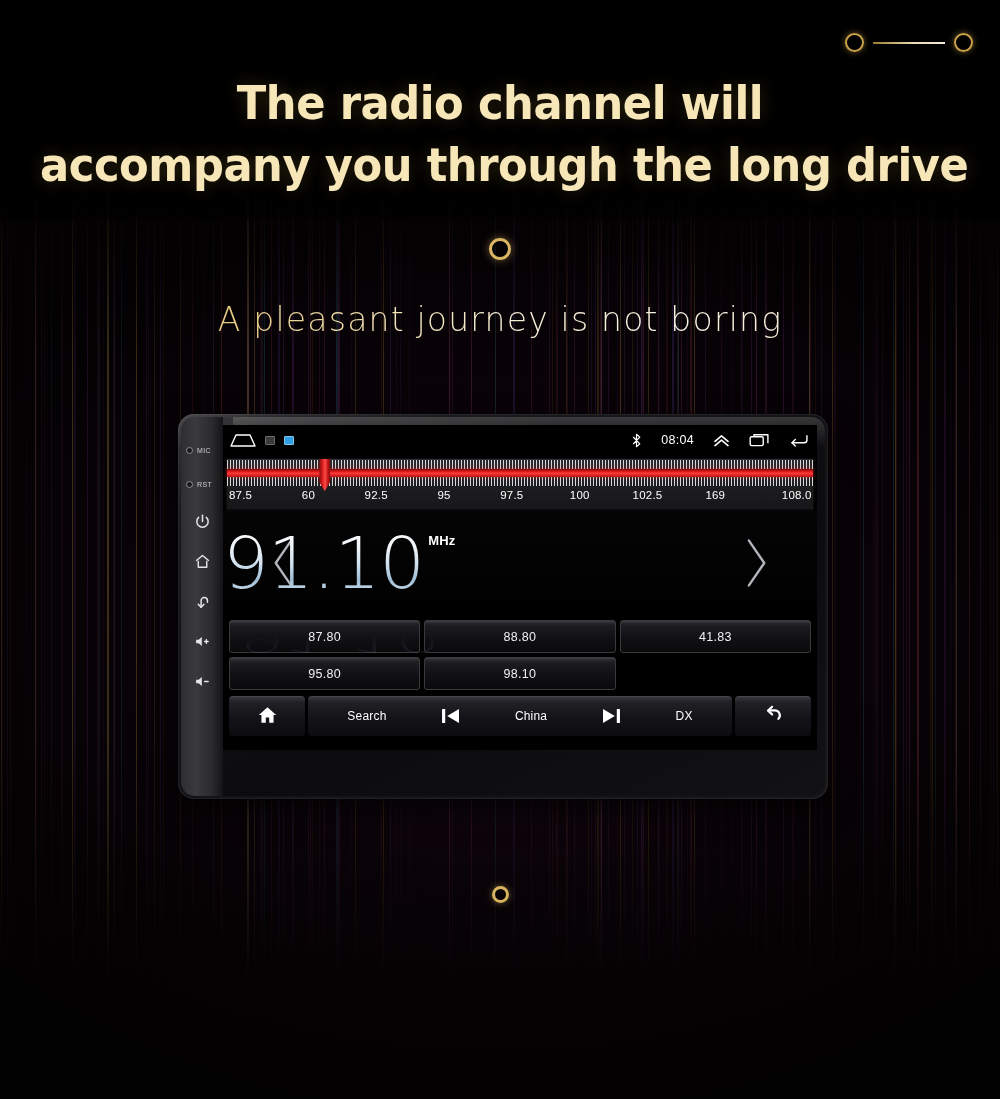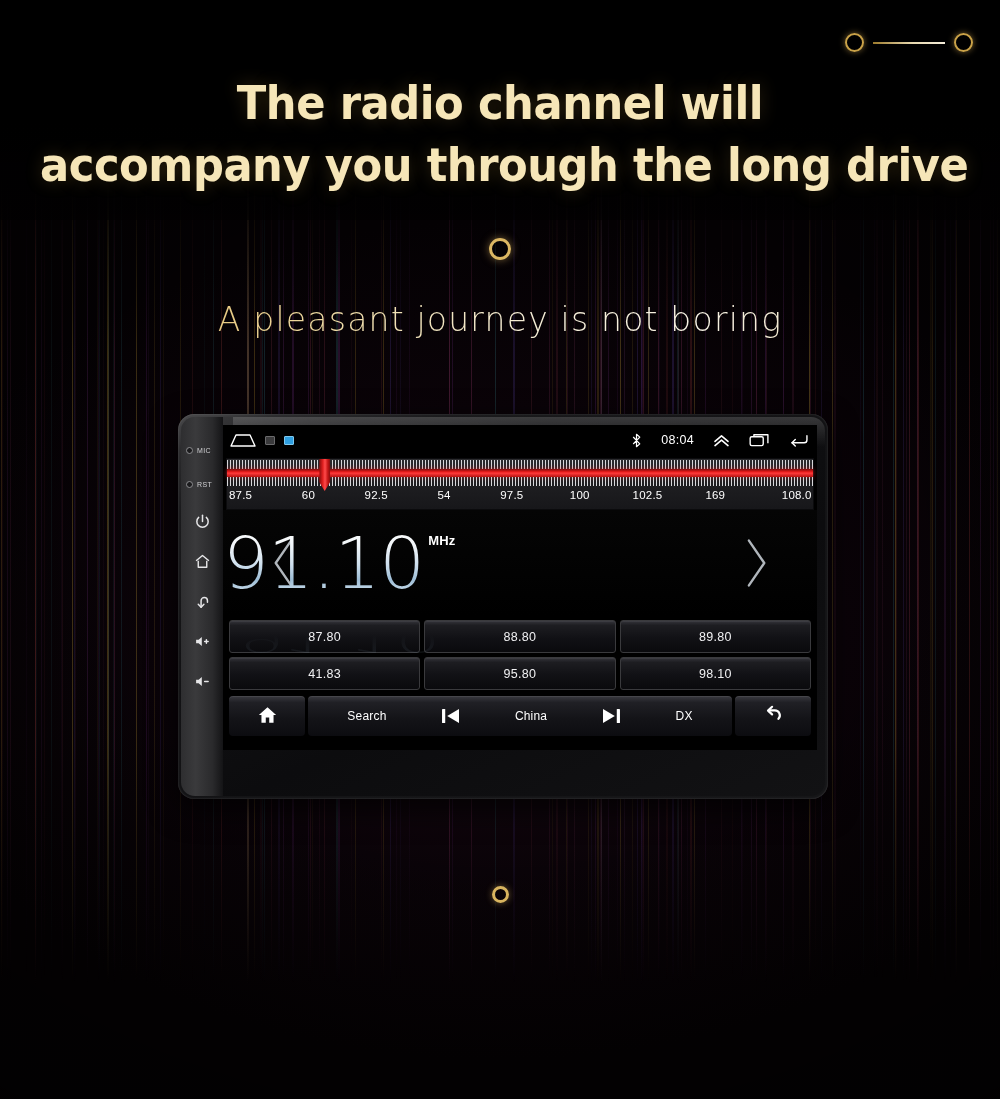--- a/index.html
+++ b/index.html
@@ -631,21 +631,21 @@
 
       <div id="tuner">
         <div class="tick-band" id="tick-top"></div>
         <div id="red-bar"></div>
         <div class="tick-band" id="tick-bot"></div>
         <div id="needle" style="left: 16.67%;"></div>
         <div id="scale-labels">
             <span class="sc-lbl" style="left: 2.31%;">87.5</span>
             <span class="sc-lbl" style="left: 13.89%;">60</span>
             <span class="sc-lbl" style="left: 25.46%;">92.5</span>
-            <span class="sc-lbl" style="left: 37.04%;">54</span>
+            <span class="sc-lbl" style="left: 37.04%;">95</span>
             <span class="sc-lbl" style="left: 48.61%;">97.5</span>
             <span class="sc-lbl" style="left: 60.19%;">100</span>
             <span class="sc-lbl" style="left: 71.76%;">102.5</span>
             <span class="sc-lbl" style="left: 83.33%;">169</span>
             <span class="sc-lbl" style="left: 97.22%;">108.0</span>
           </div>
       </div>
 
       <div id="freq-area">
         <span class="chev" id="chev-left">
@@ -661,21 +661,20 @@
         <span class="chev" id="chev-right">
           <svg viewBox="0 0 24 44" fill="none" stroke="currentColor" stroke-width="2" stroke-linecap="round" stroke-linejoin="round">
             <path d="M6 3 L19 22 L6 41"></path>
           </svg>
         </span>
       </div>
 
       <div id="presets">
           <div class="preset-btn">87.80</div>
           <div class="preset-btn">88.80</div>
-          <div class="preset-btn">89.80</div>
           <div class="preset-btn">41.83</div>
           <div class="preset-btn">95.80</div>
           <div class="preset-btn">98.10</div>
         </div>
 
       <div id="toolbar">
         <div class="tb-btn" id="tb-home">
           <span>
             <svg width="19" height="18" viewBox="0 0 22 20" fill="#fff">
               <path d="M11 1 L21 10 h-3 v9 h-5 v-6 h-4 v6 H4 v-9 H1 Z"></path>

